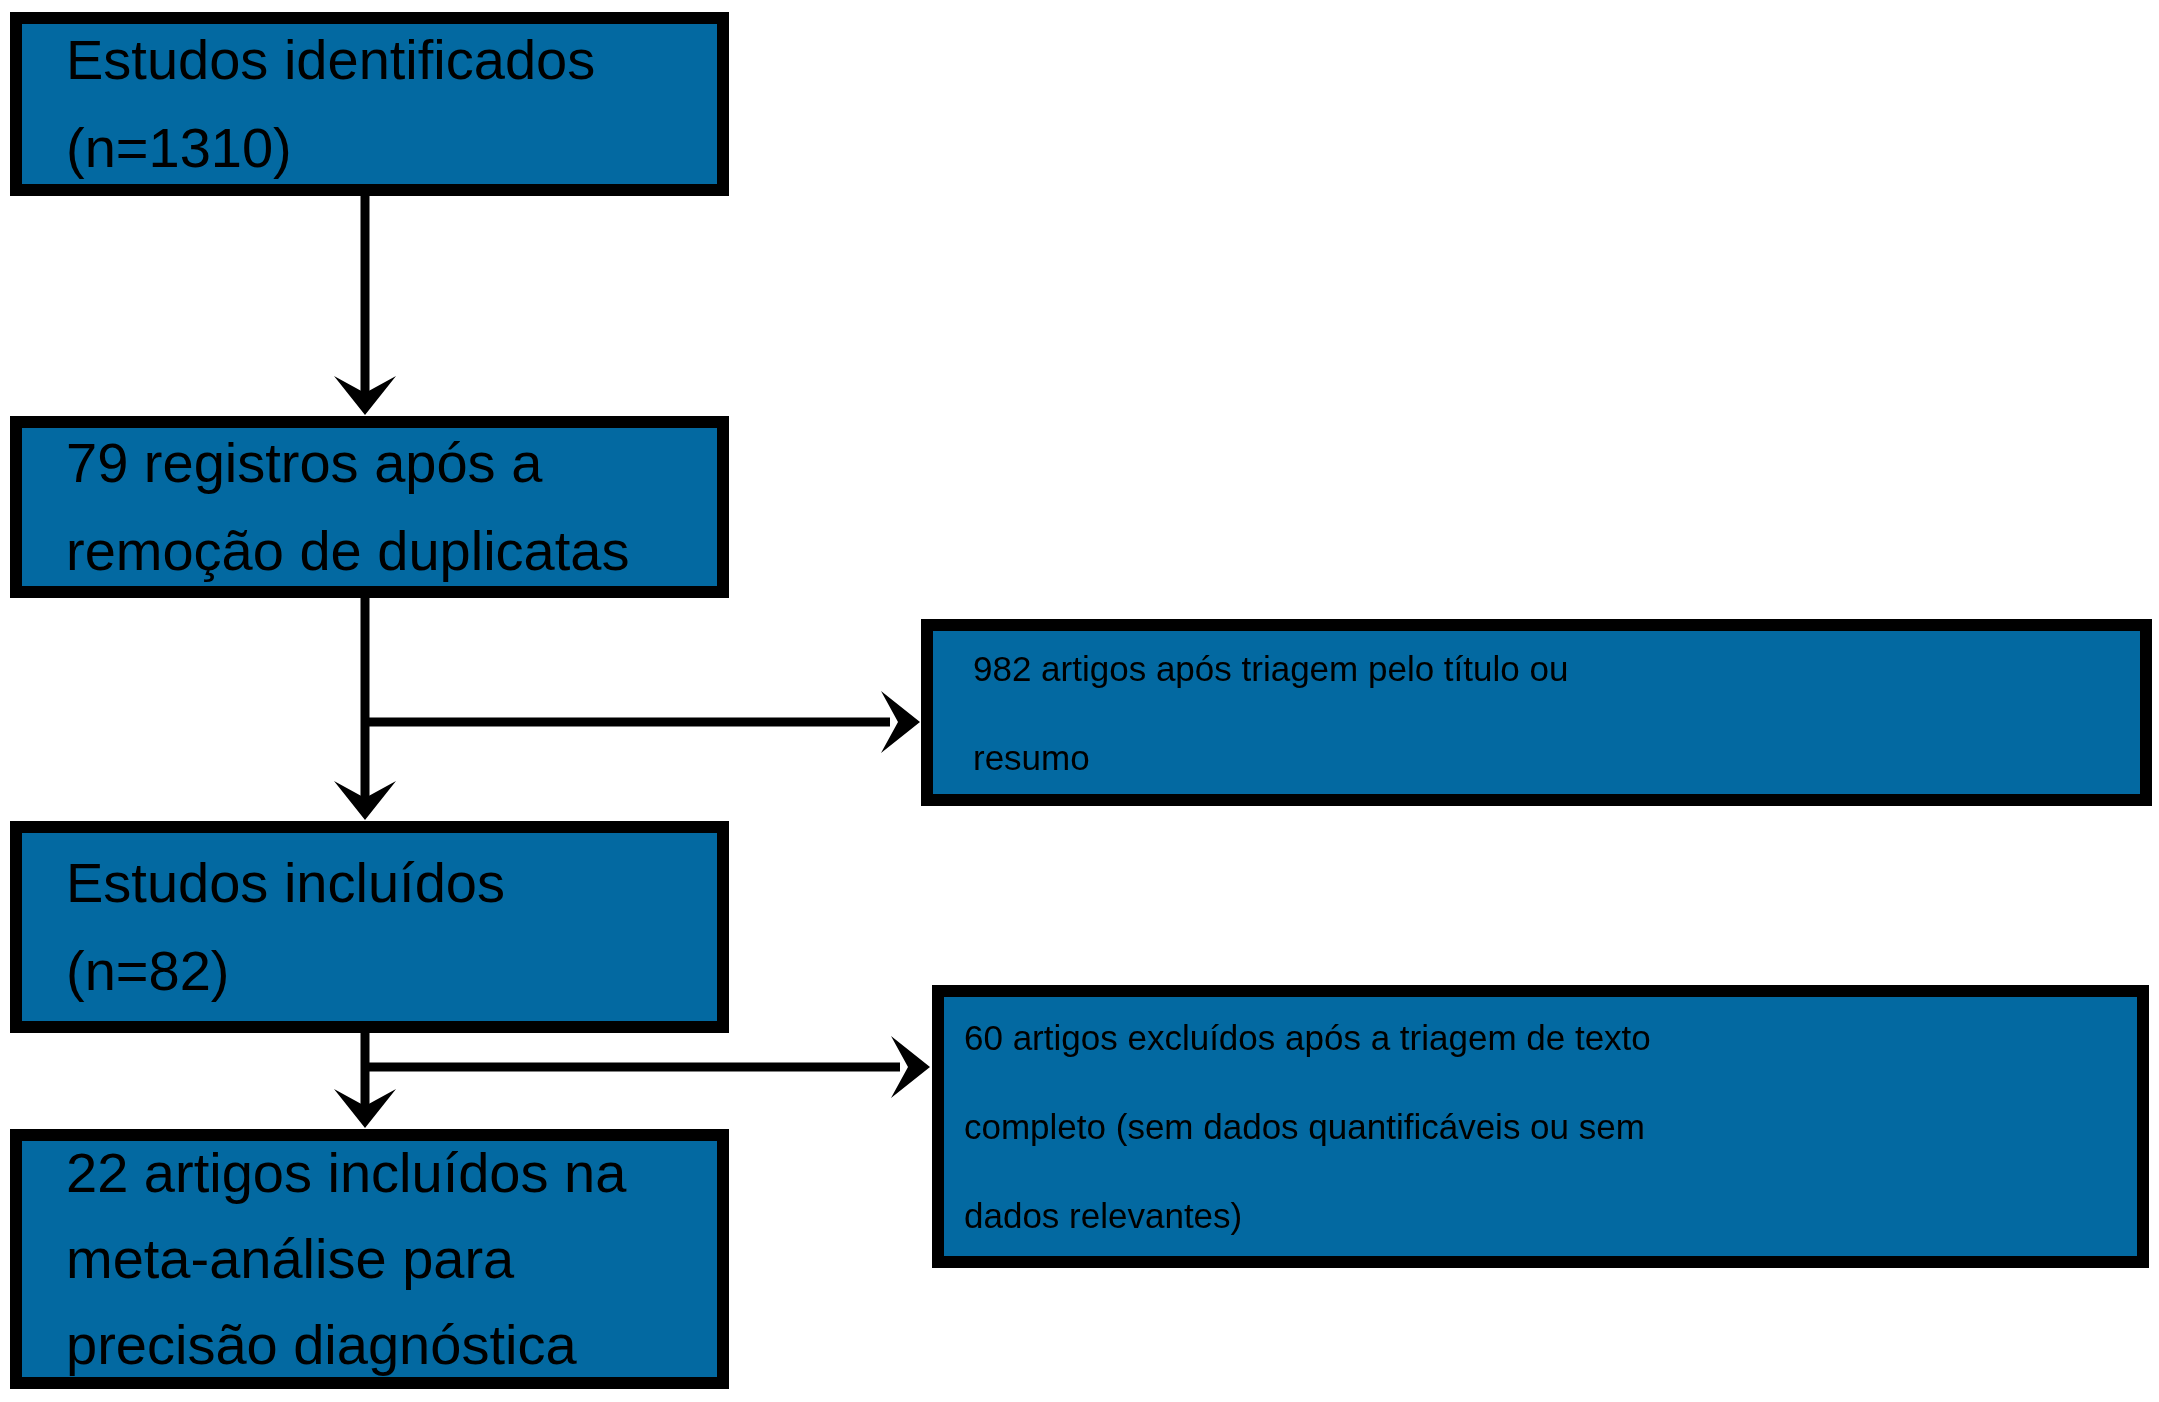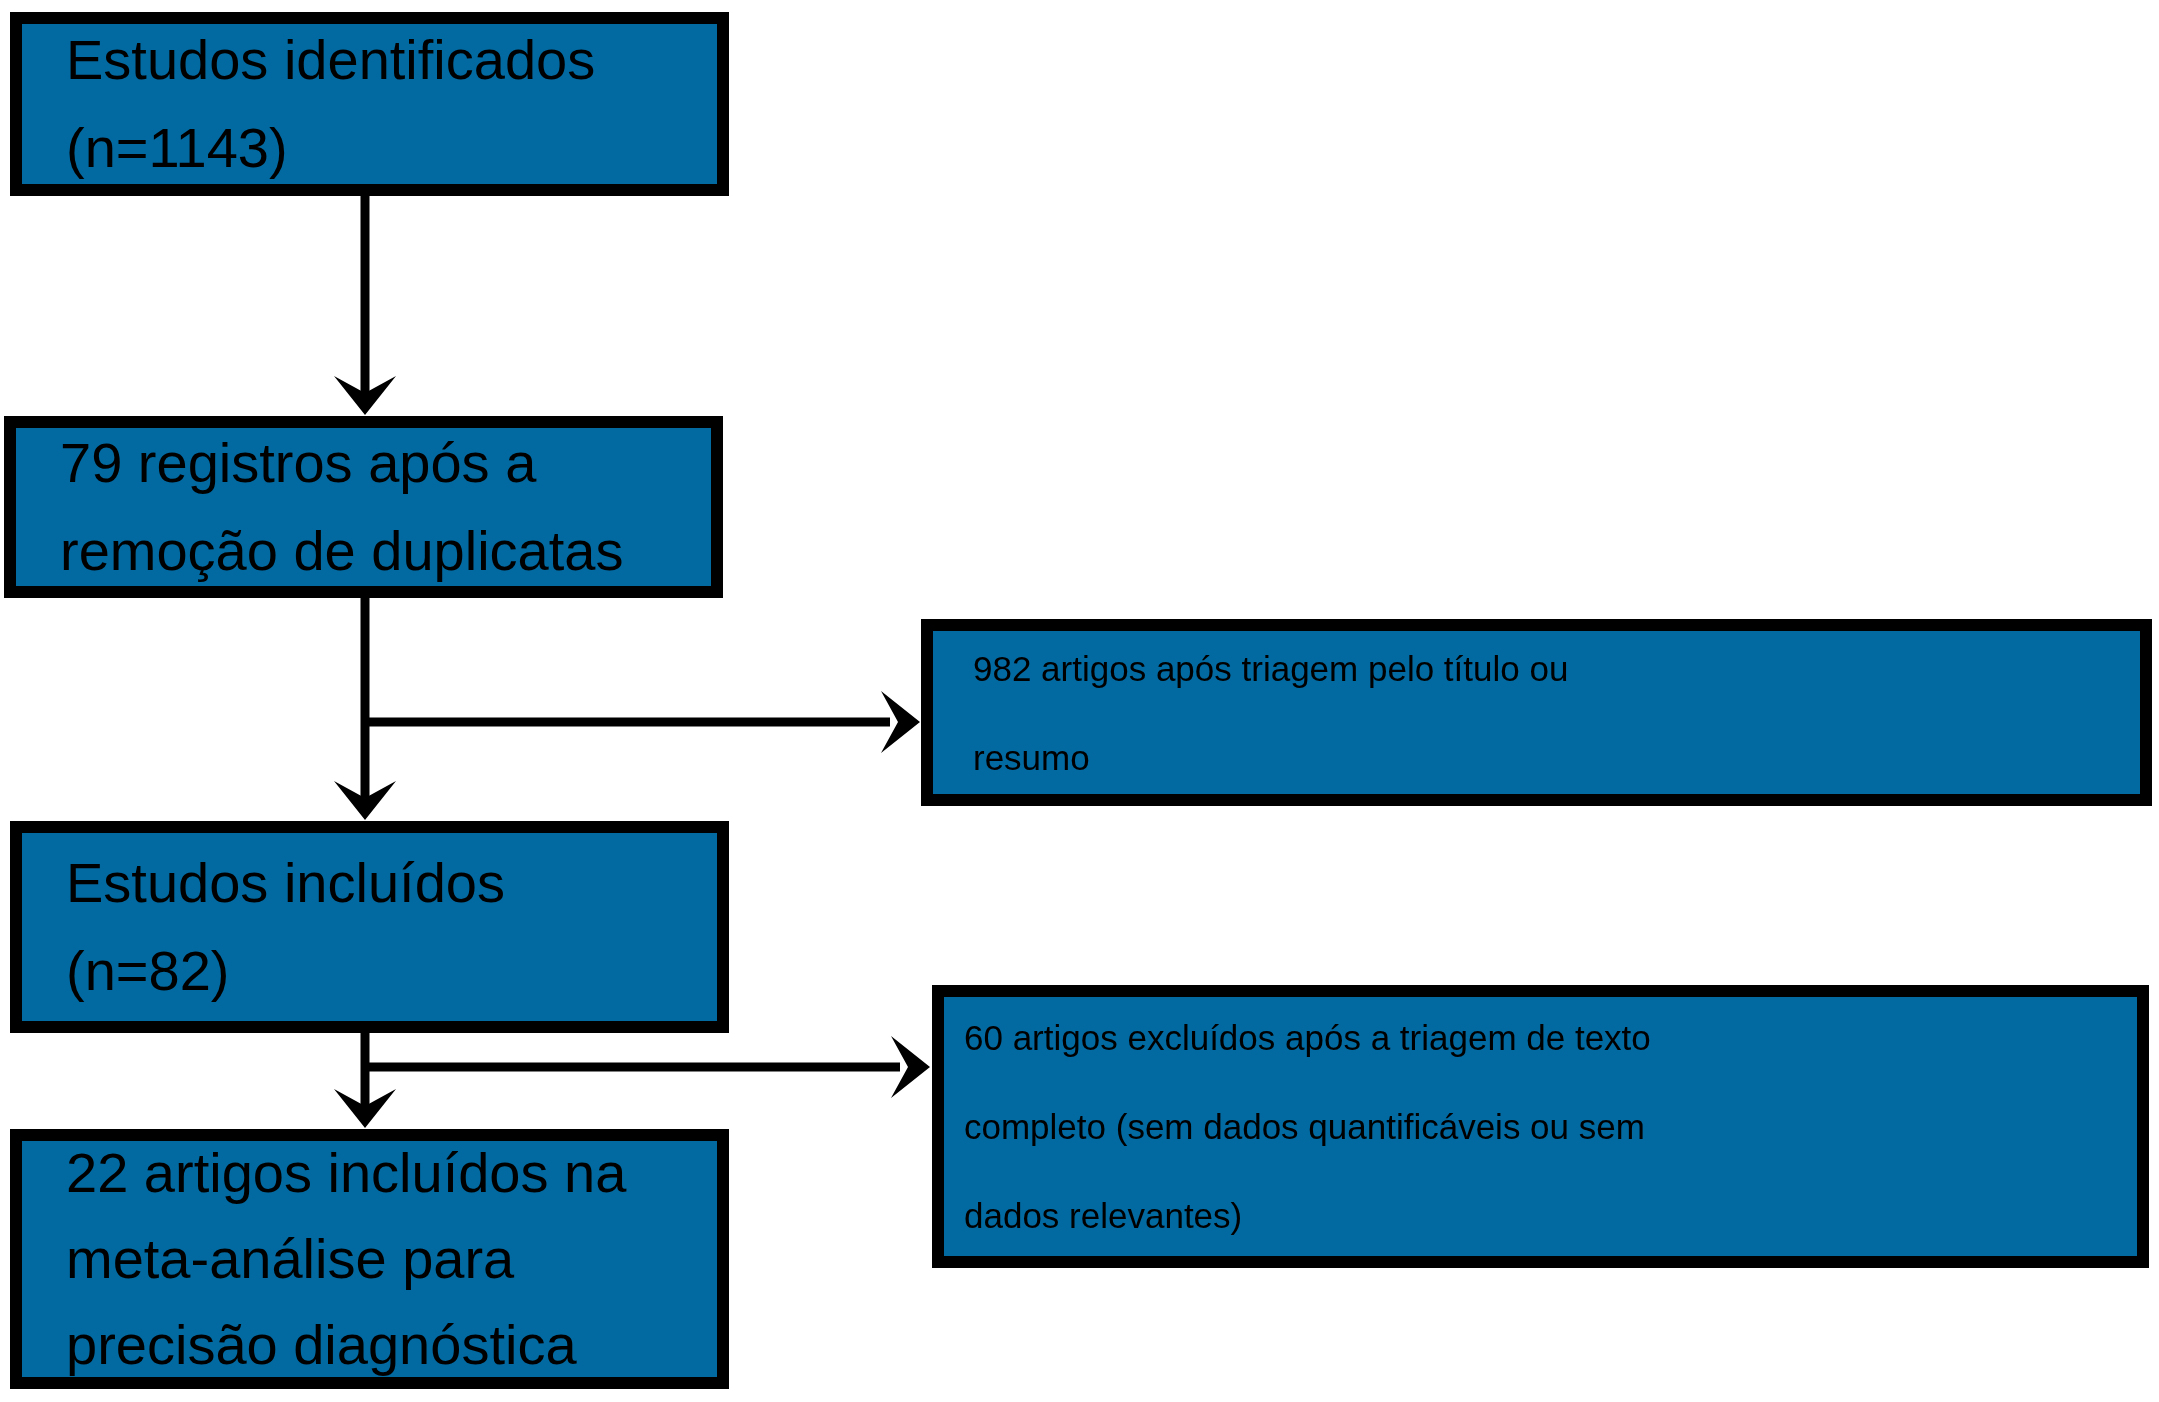--- a/index.html
+++ b/index.html
@@ -42,21 +42,21 @@
     padding-right: 10px;
   }
   .box-right {
     font-size: 35px;
     line-height: 89px;
     padding-left: 40px;
     padding-right: 10px;
   }
   
   #box-identified        { left: 10px;  top: 12px;   width: 719px;  height: 184px; }
-  #box-duplicates        { left: 4px;  top: 416px;  width: 719px;  height: 182px; }
+  #box-duplicates        { left: 10px;  top: 416px;  width: 719px;  height: 182px; }
   #box-title-abstract    { left: 921px; top: 619px;  width: 1231px; height: 187px; }
   #box-included          { left: 10px;  top: 821px;  width: 719px;  height: 212px; }
   #box-fulltext-excluded { left: 932px; top: 985px;  width: 1217px; height: 283px; padding-left: 20px; }
   #box-meta-analysis     { left: 10px;  top: 1129px; width: 719px;  height: 260px; line-height: 86px; }
 </style>
 </head>
 <body>
 
 <div class="canvas">
 
@@ -77,21 +77,21 @@
       <path d="M 365 415 L 334 376 L 365 393 L 396 376 Z"></path>
       <path d="M 365 820 L 334 781 L 365 798 L 396 781 Z"></path>
       <path d="M 365 1128 L 334 1089 L 365 1106 L 396 1089 Z"></path>
       <path d="M 920 722 L 881 691 L 898 722 L 881 753 Z"></path>
       <path d="M 930 1067 L 891 1036 L 908 1067 L 891 1098 Z"></path>
     </g>
   </svg>
 
   <div class="box box-left" id="box-identified">
     <div class="line">Estudos identificados</div>
-    <div class="line">(n=1143)</div>
+    <div class="line">(n=1310)</div>
   </div>
 
   <div class="box box-left" id="box-duplicates">
     <div class="line">79 registros após a</div>
     <div class="line">remoção de duplicatas</div>
   </div>
 
   <div class="box box-right" id="box-title-abstract">
     <div class="line">982 artigos após triagem pelo título ou</div>
     <div class="line">resumo</div>

